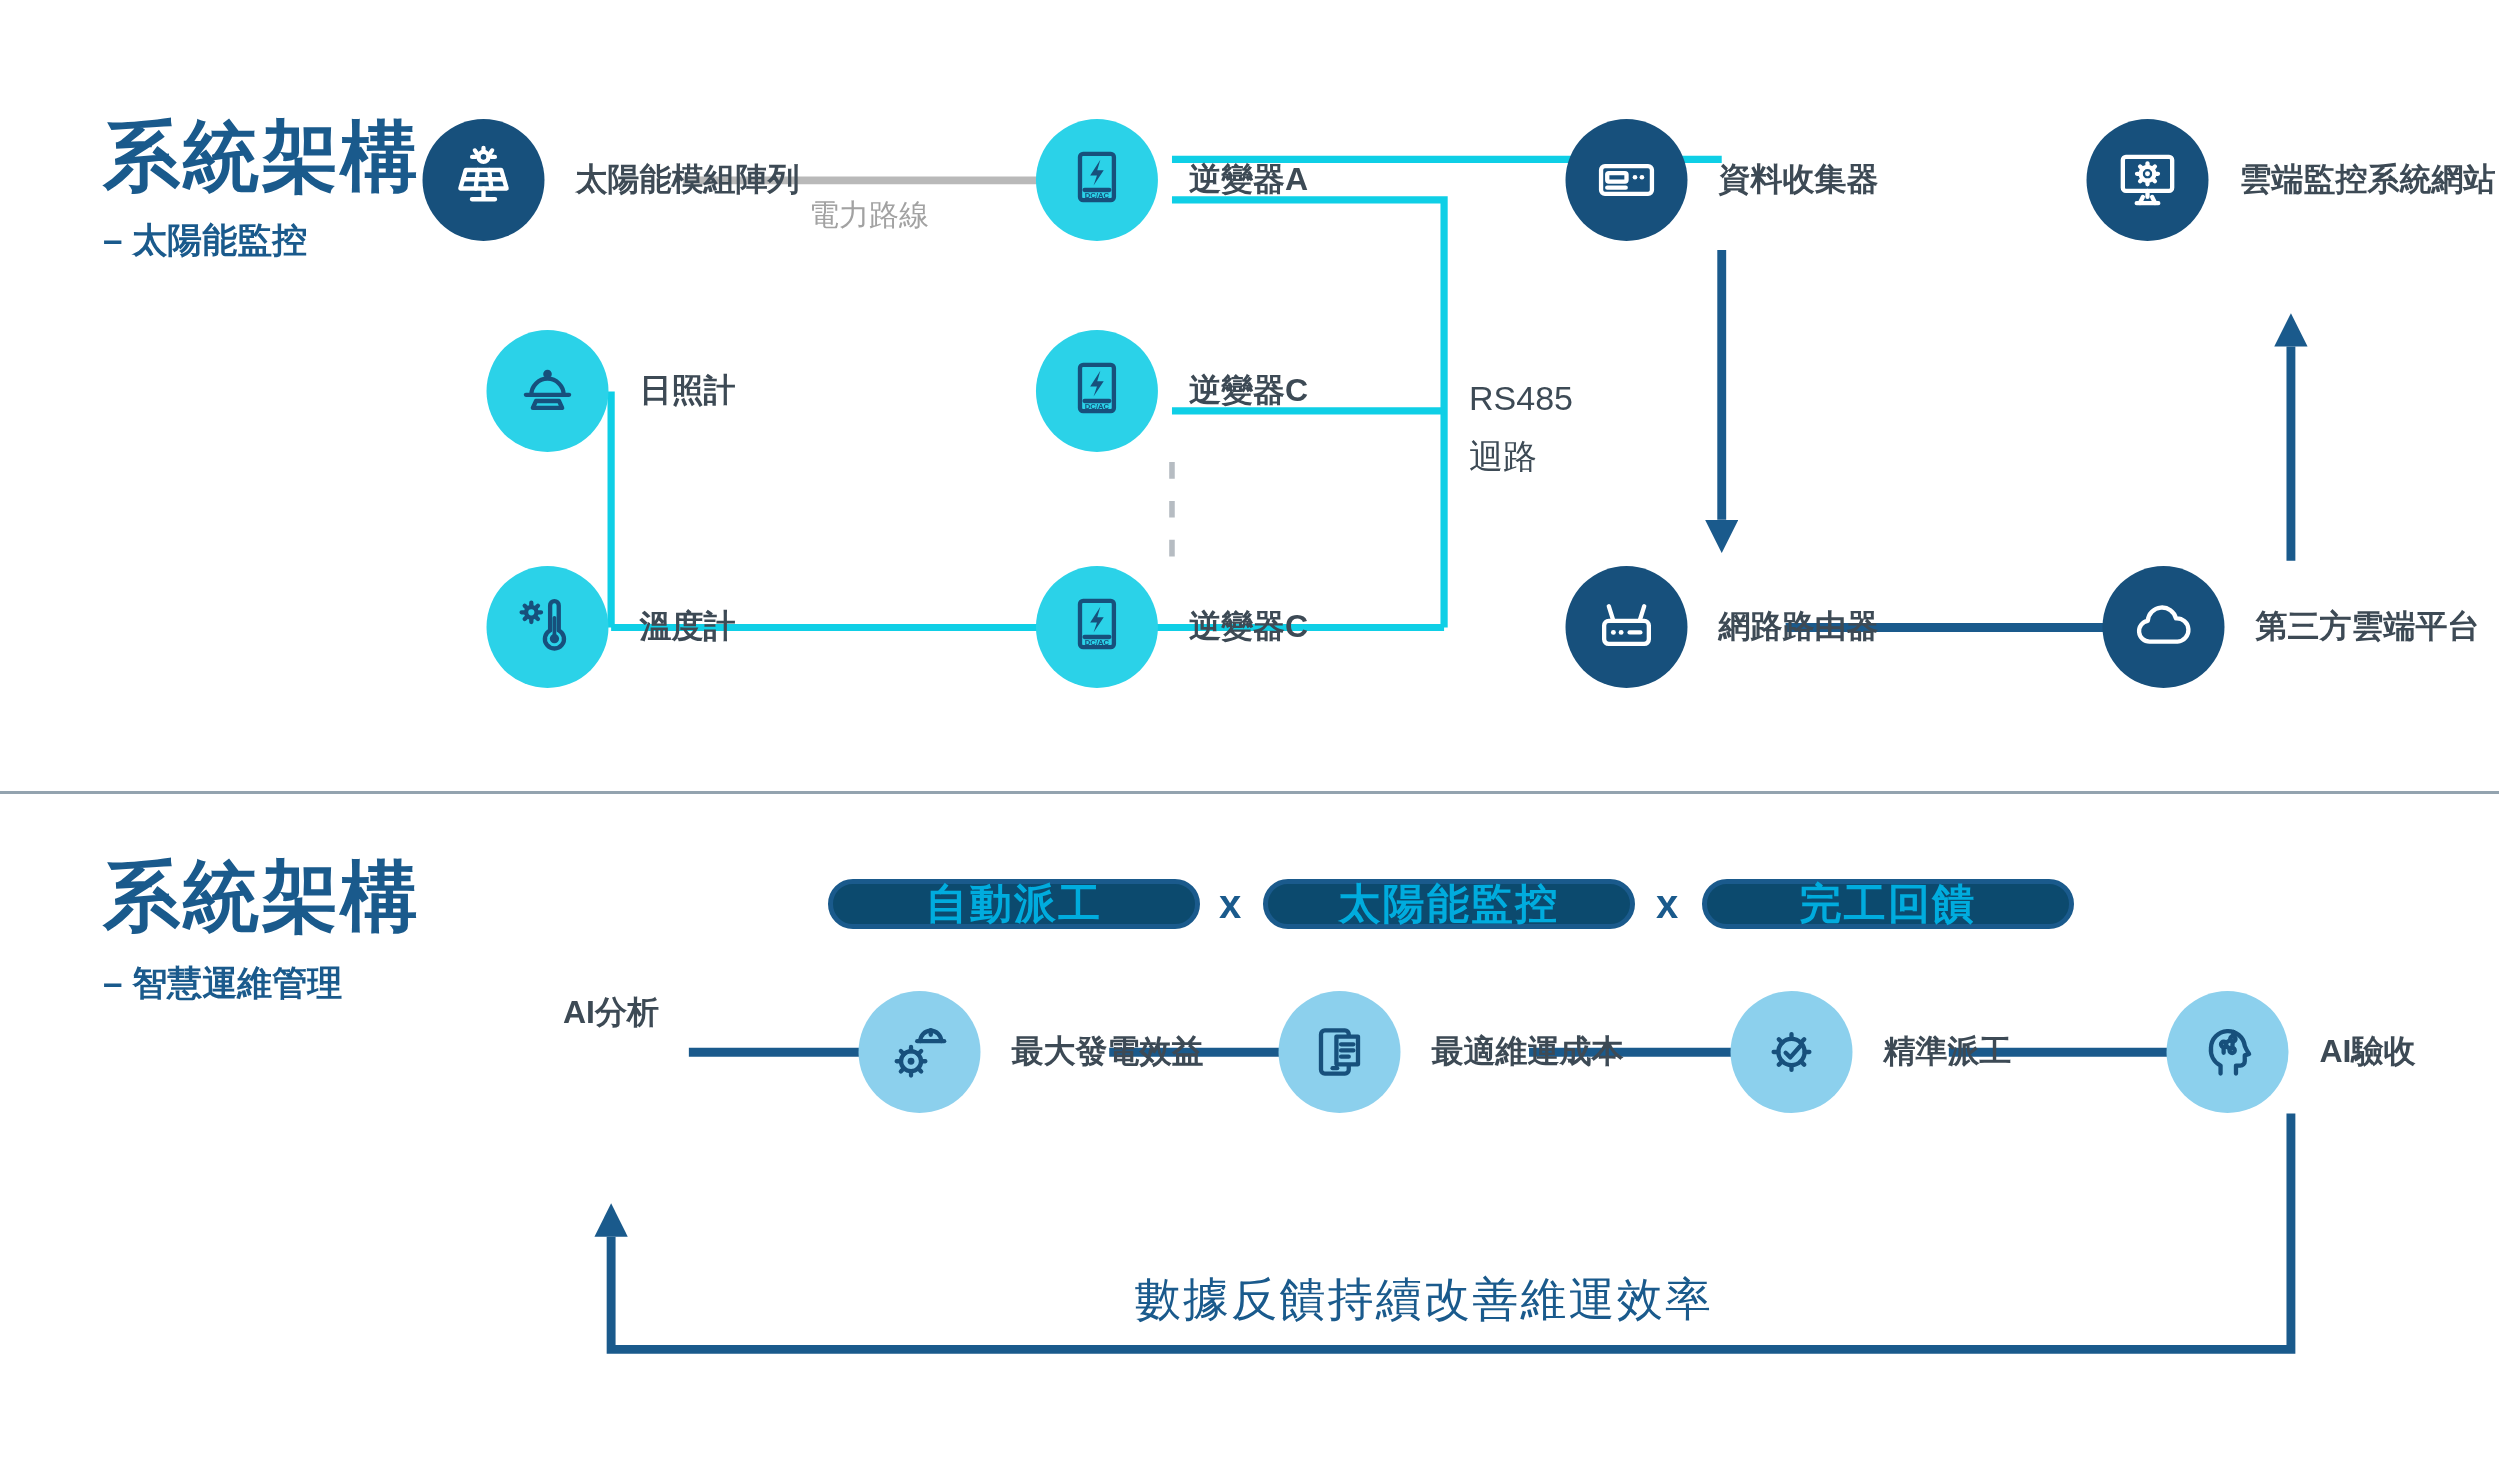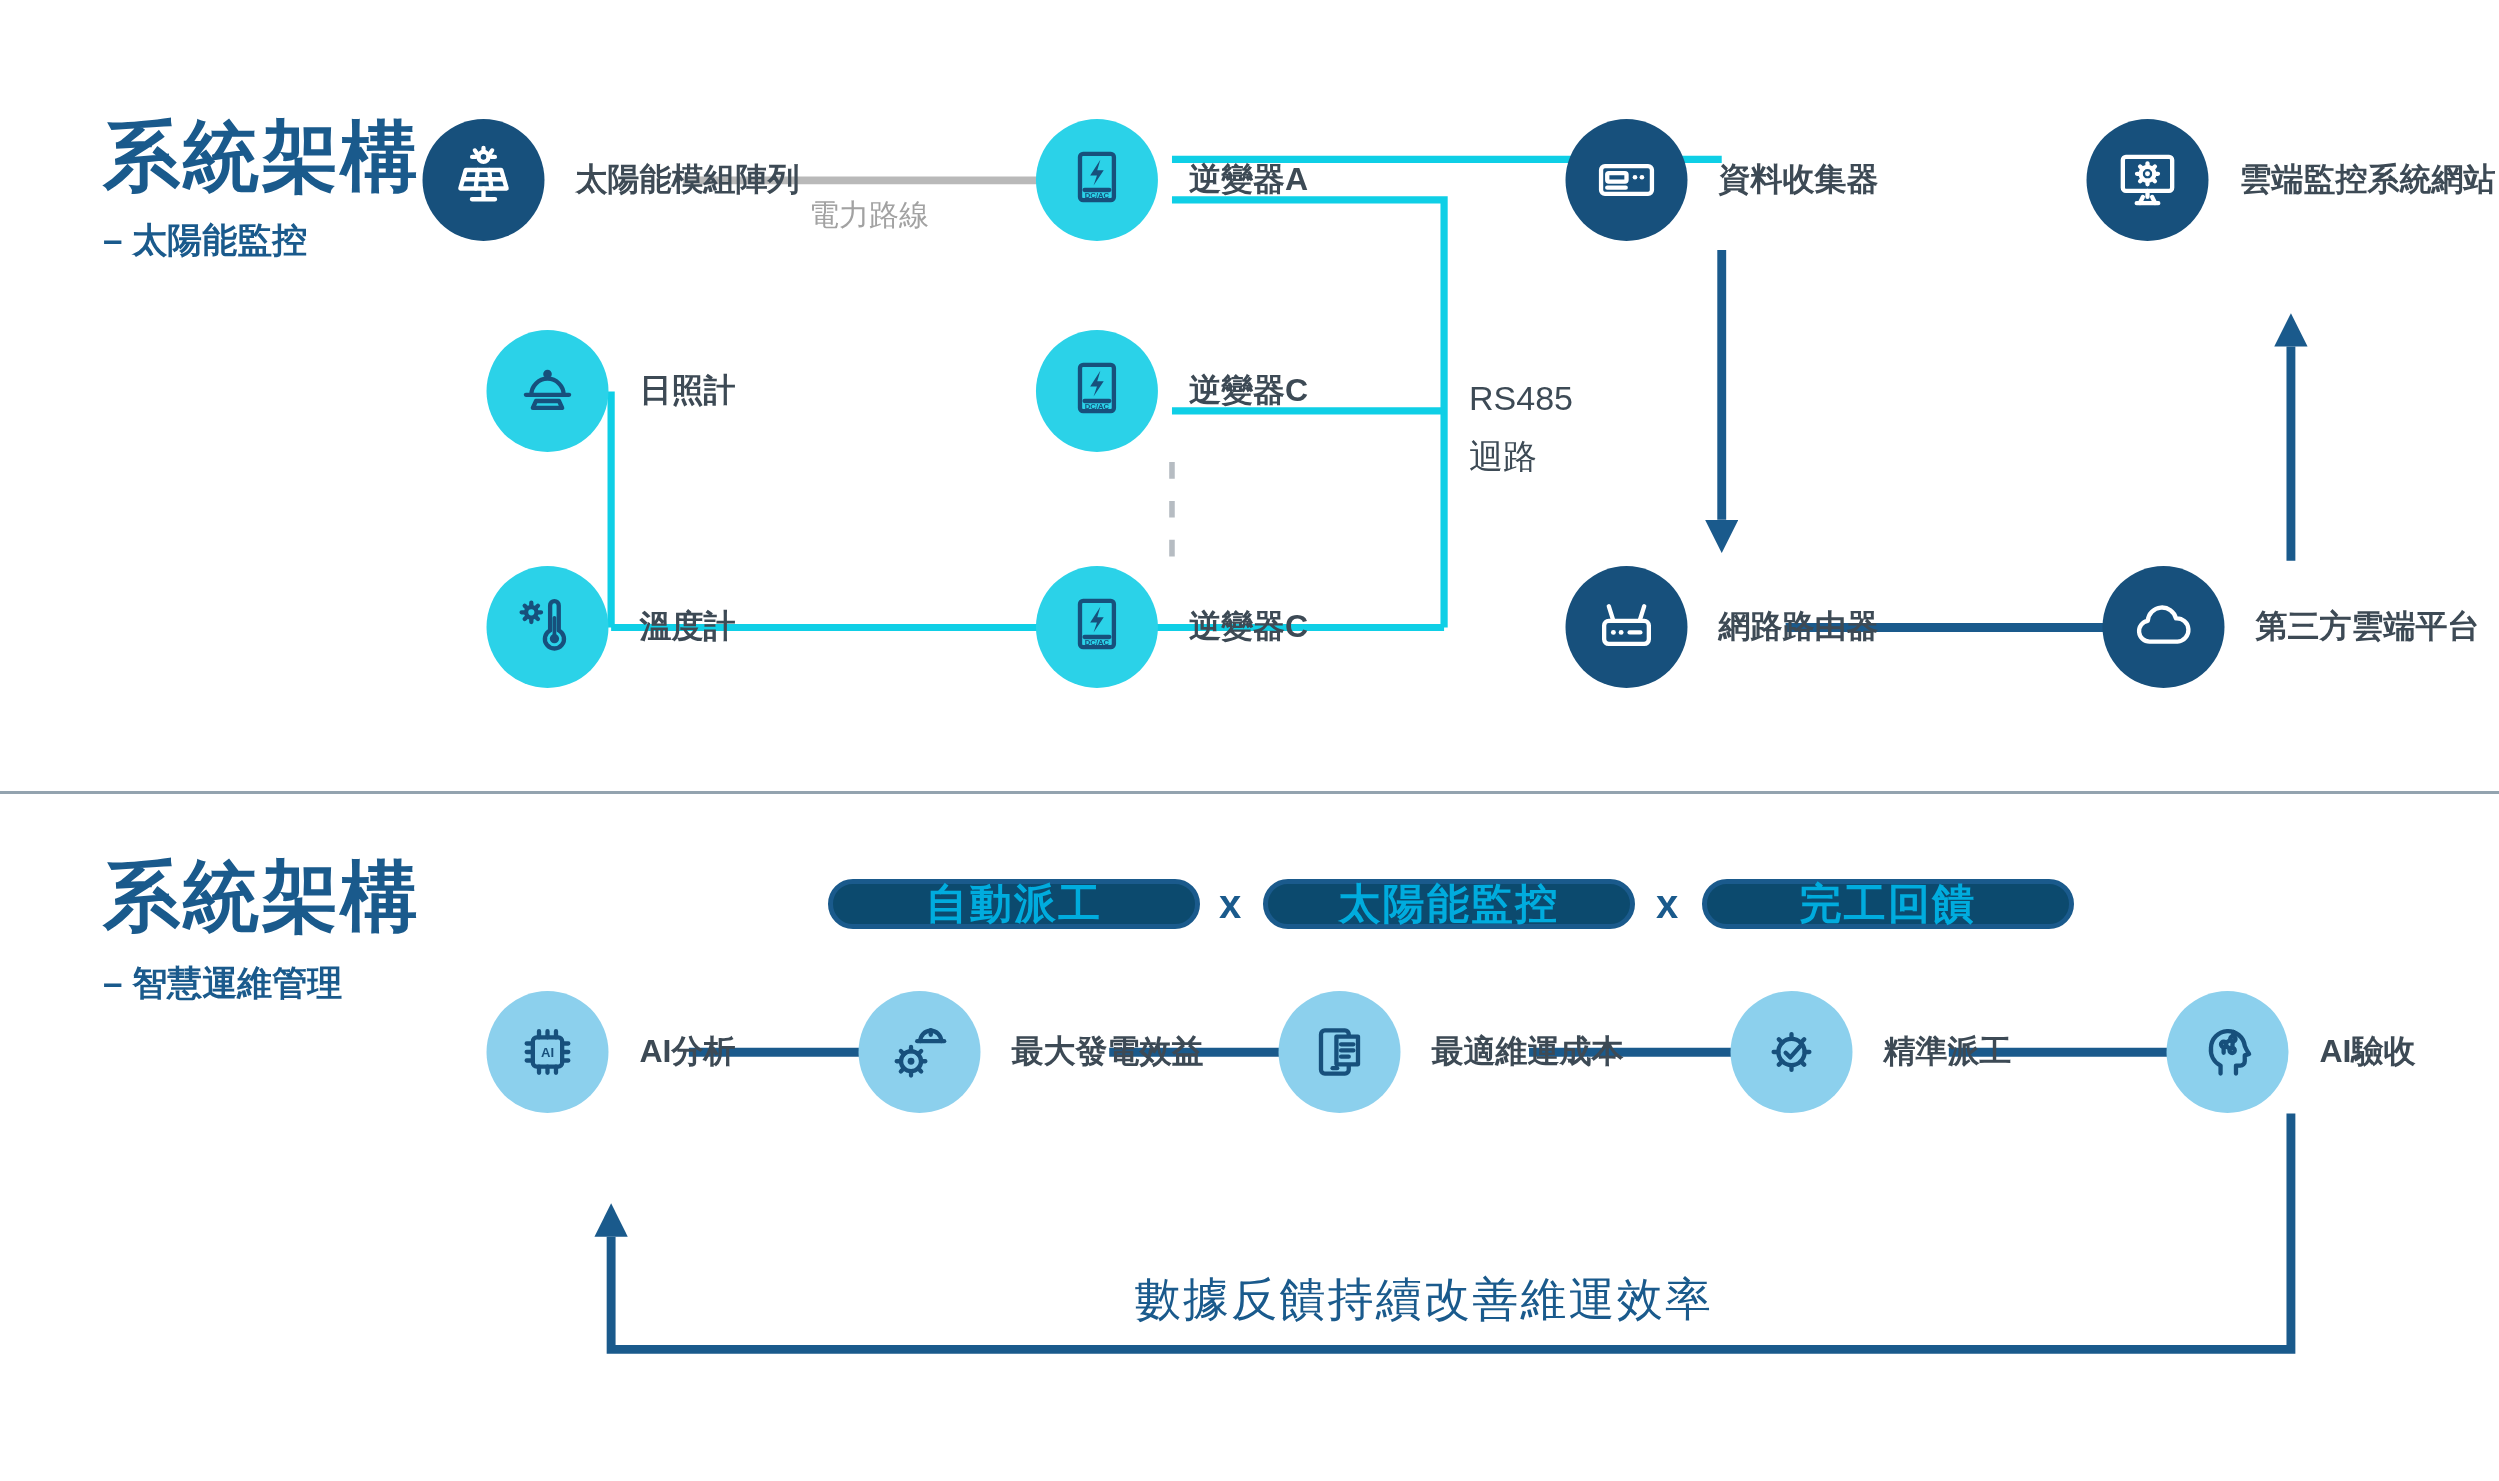--- a/index.html
+++ b/index.html
@@ -208,27 +208,20 @@
 <div class="title" style="left:103px;top:858px">系統架構</div>
 <div class="subtitle" style="left:103px;top:965px">– 智慧運維管理</div>
 
 <div class="pill" style="left:1014px">自動派工</div>
 <div class="x-sep" style="left:1230px">x</div>
 <div class="pill" style="left:1449px">太陽能監控</div>
 <div class="x-sep" style="left:1667px">x</div>
 <div class="pill" style="left:1888px">完工回饋</div>
 
 <div class="node" style="left:611px;top:991px">
-  <div class="circle light">
-    <svg viewBox="0 0 48 48">
-      <rect x="14.5" y="14.5" width="19" height="19" rx="2.5"></rect>
-      <text x="24" y="27.4" font-size="8.5" font-weight="bold" text-anchor="middle" fill="currentColor" stroke="none">AI</text>
-      <path d="M18.5 14.5v-4 M24 14.5v-4 M29.5 14.5v-4 M18.5 33.5v4 M24 33.5v4 M29.5 33.5v4 M14.5 18.5h-4 M14.5 24h-4 M14.5 29.5h-4 M33.5 18.5h4 M33.5 24h4 M33.5 29.5h4"></path>
-    </svg>
-  </div>
   <div class="node-label">AI分析</div>
 </div>
 
 <div class="node" style="left:1031px;top:991px">
   <div class="circle light">
     <svg viewBox="0 0 48 48">
       <circle cx="18.5" cy="30" r="6.5"></circle>
       <circle cx="18.5" cy="30" r="2.2" fill="currentColor" stroke="none"></circle>
       <path d="M25 30h2.8 M23.1 25.4l2-2 M18.5 23.5v-2.8 M13.9 25.4l-2-2 M12 30H9.2 M13.9 34.6l-2 2 M18.5 36.5v2.8 M23.1 34.6l2 2"></path>
       <path d="M24.5 17 a6.8 6.8 0 0 1 13.6 0"></path>

